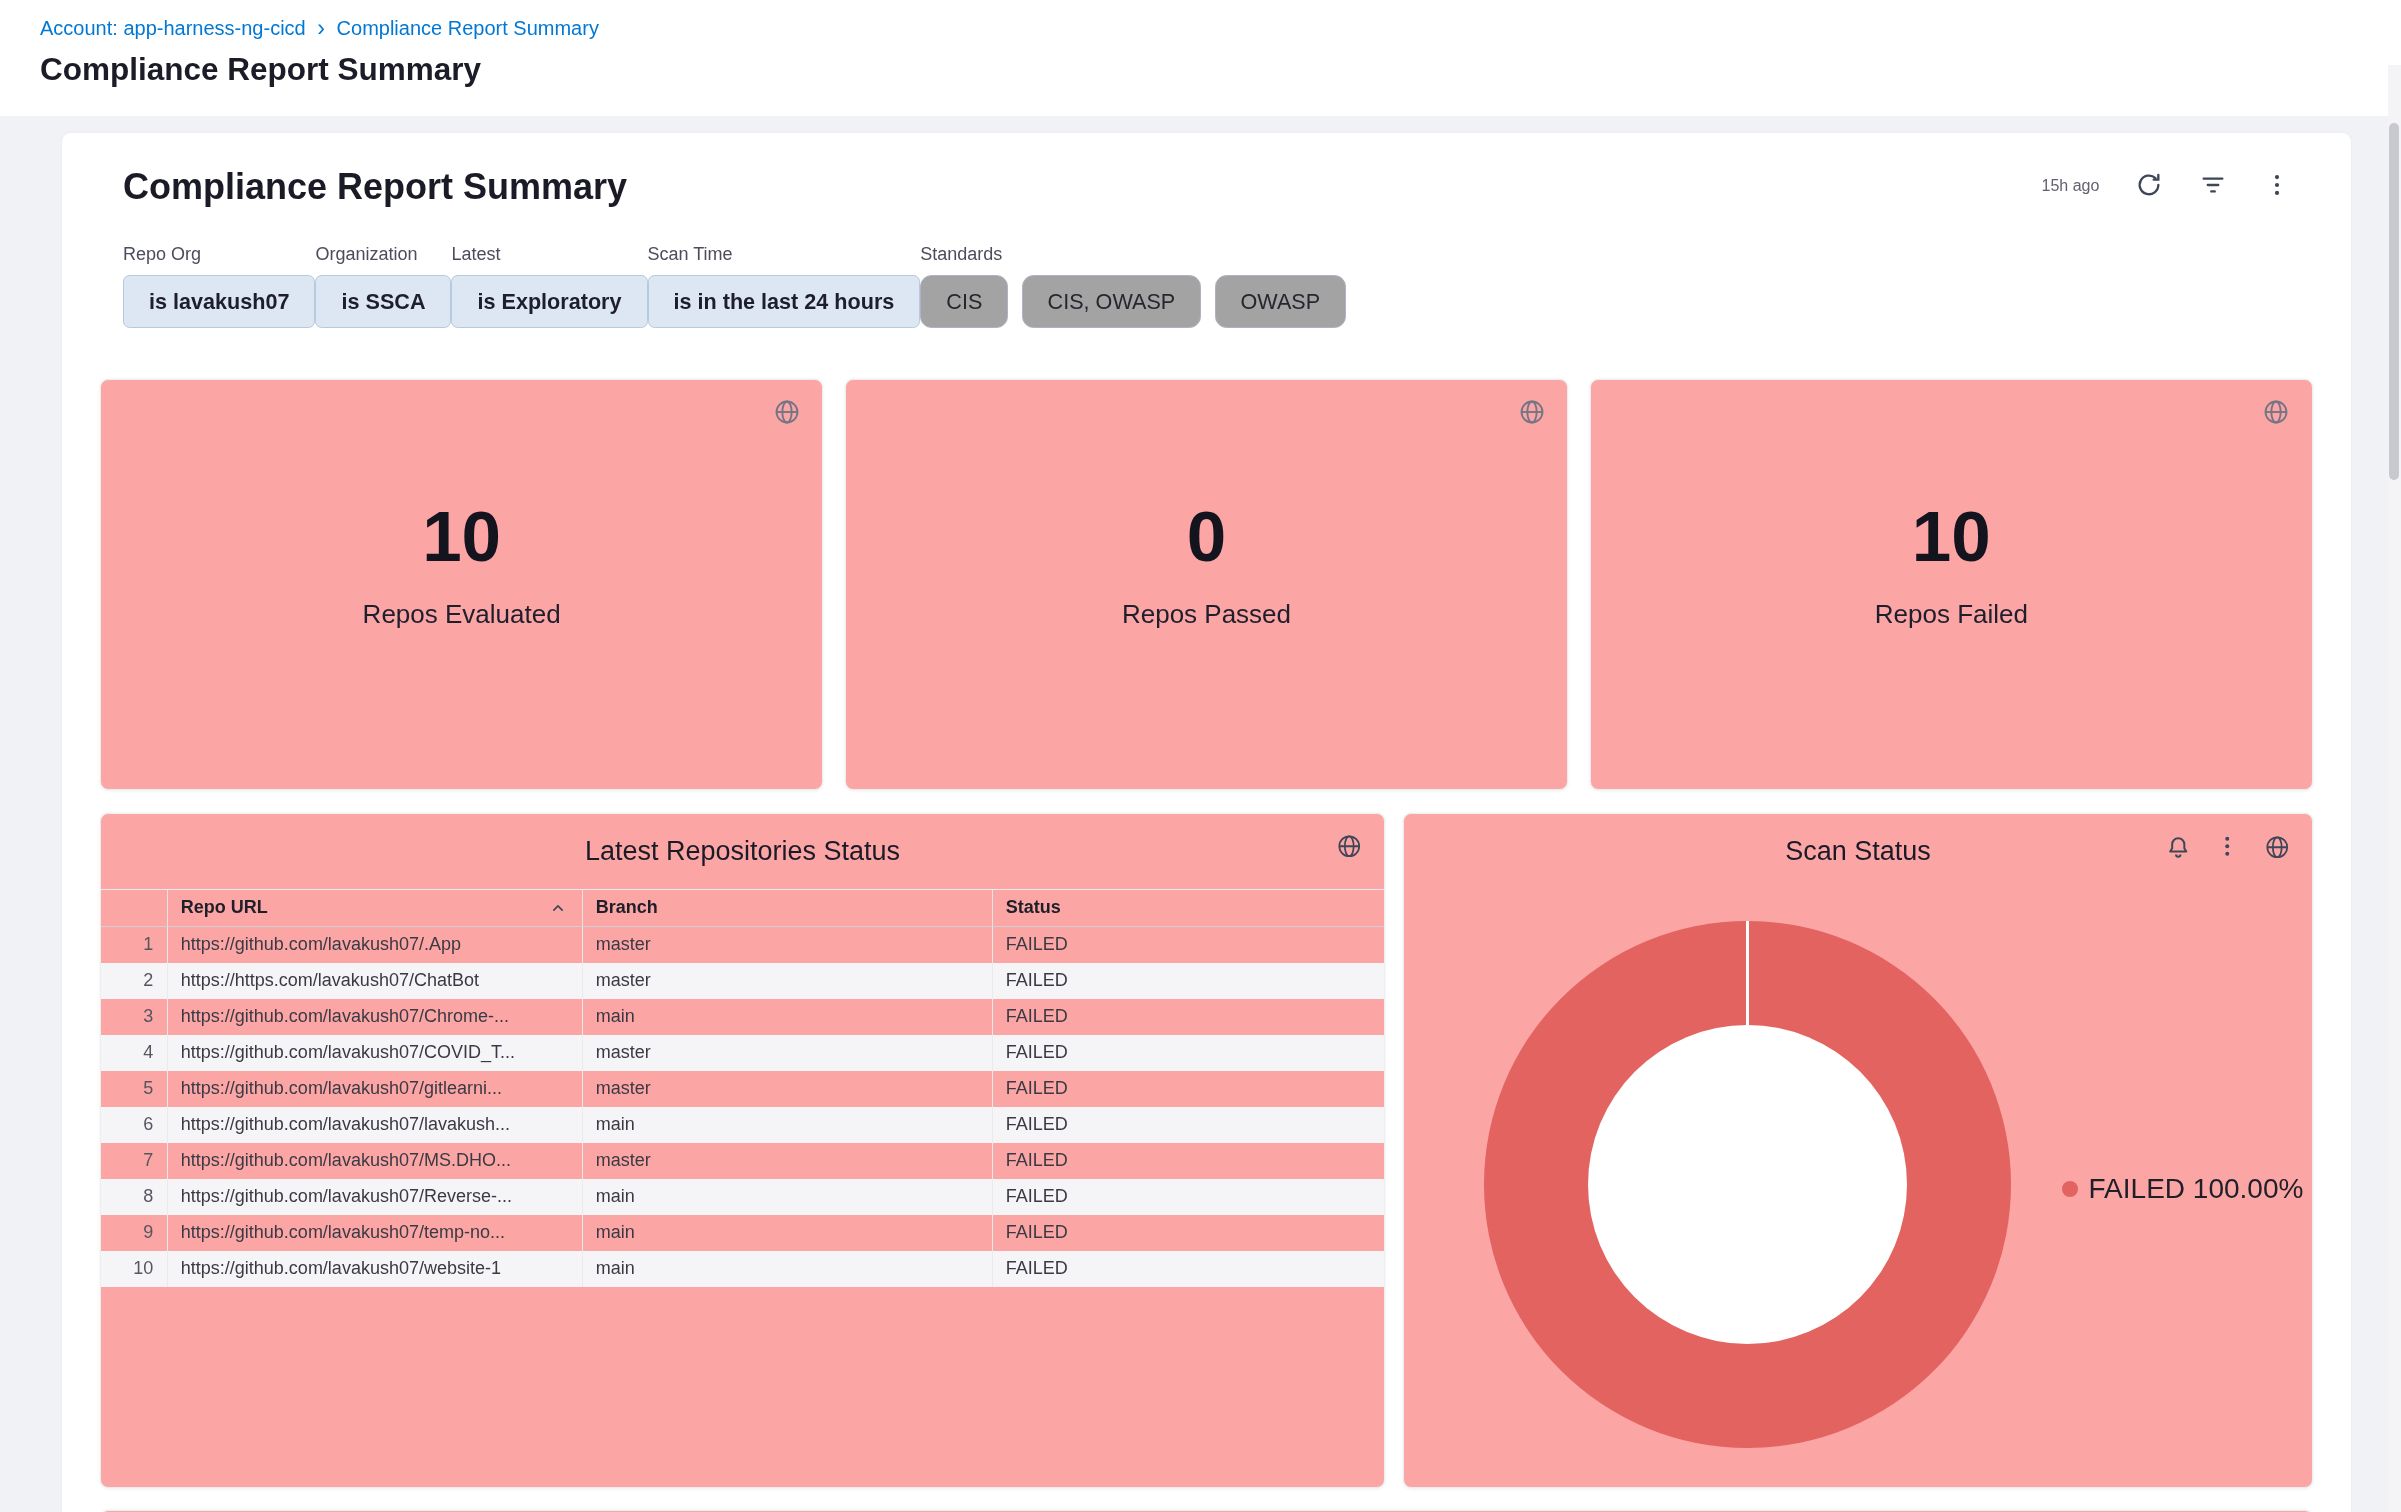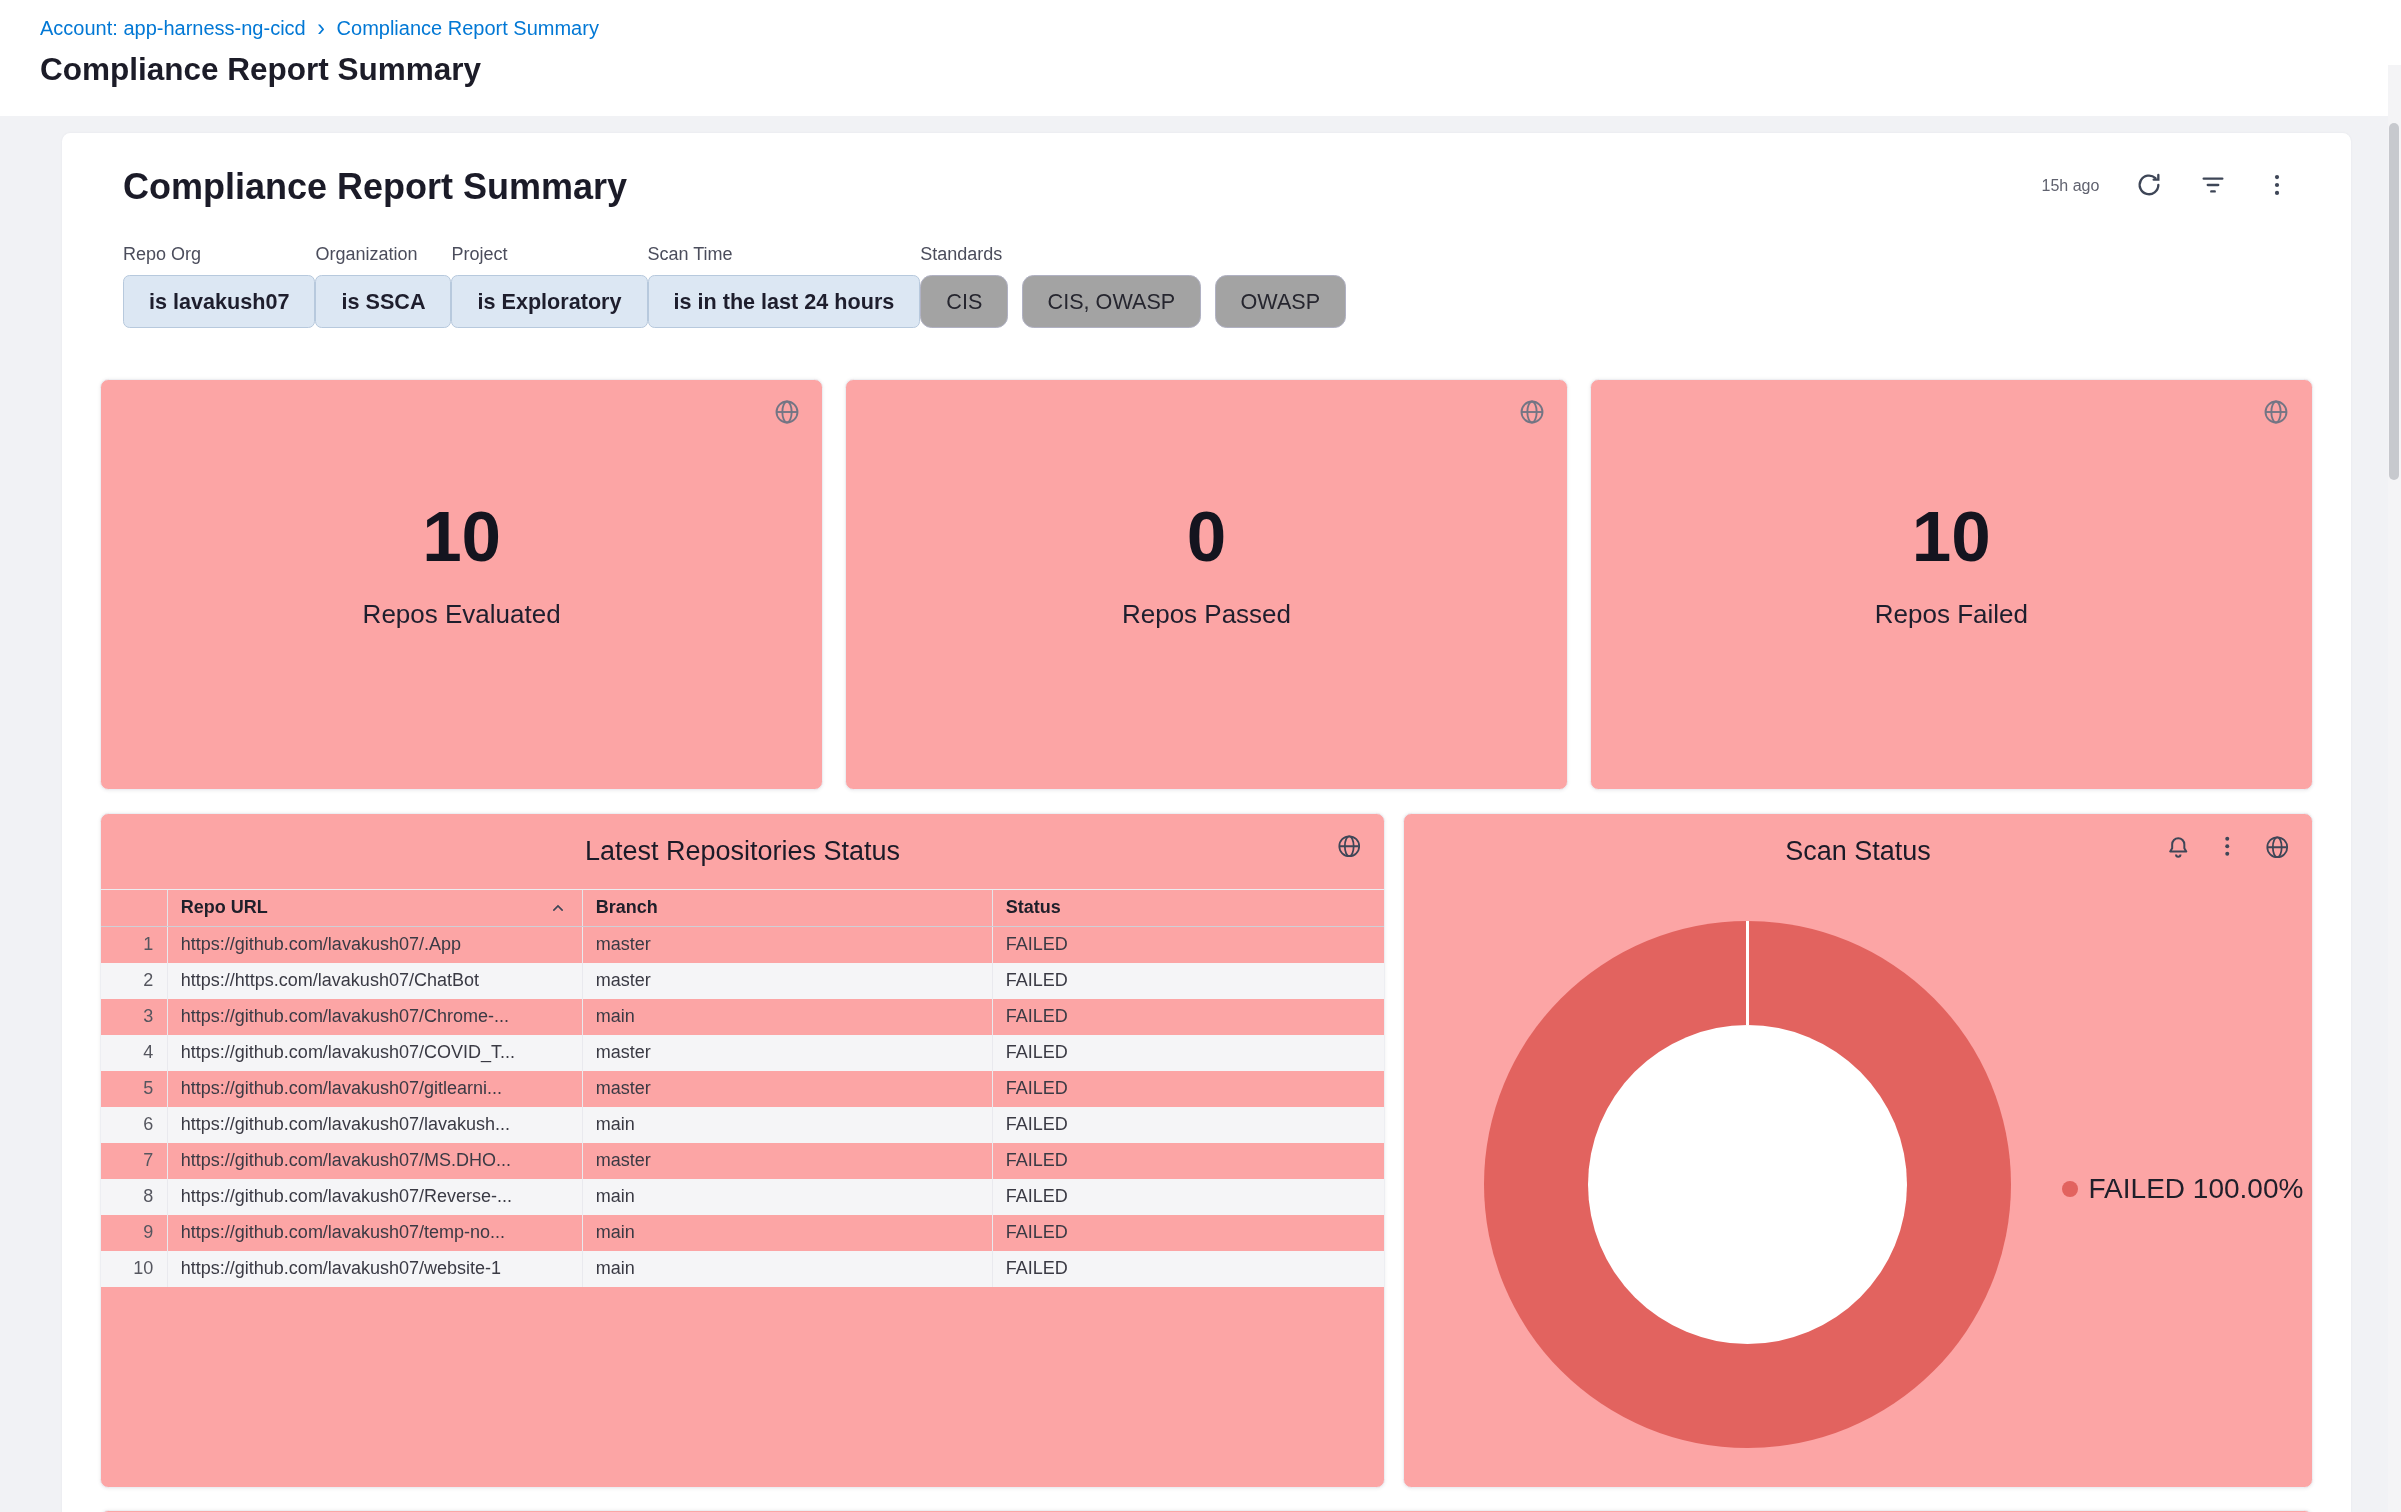--- a/index.html
+++ b/index.html
@@ -149,21 +149,21 @@
     <div class="filters-row">
       <div class="filter-group">
         <div class="f-label">Repo Org</div>
         <span class="chip">is lavakush07</span>
       </div>
       <div class="filter-group">
         <div class="f-label">Organization</div>
         <span class="chip">is SSCA</span>
       </div>
       <div class="filter-group">
-        <div class="f-label">Project</div>
+        <div class="f-label">Latest</div>
         <span class="chip">is Exploratory</span>
       </div>
       <div class="filter-group">
         <div class="f-label">Scan Time</div>
         <span class="chip">is in the last 24 hours</span>
       </div>
       <div class="filter-group">
         <div class="f-label">Standards</div>
         <div class="standards-opts">
           <span class="chip outline">CIS</span>

